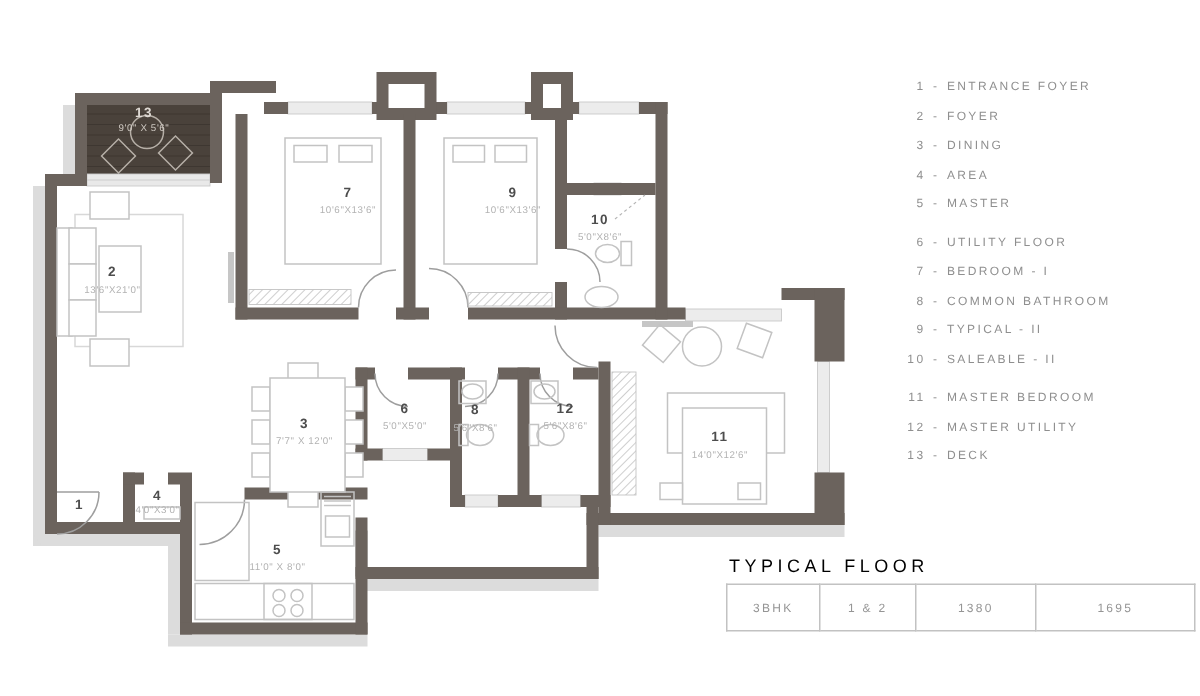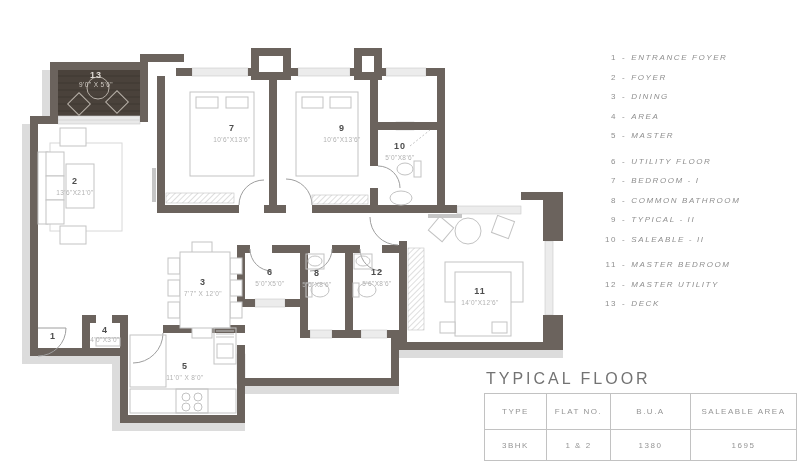--- a/index.html
+++ b/index.html
@@ -28,25 +28,25 @@
            fill:#b2b2b2;letter-spacing:0.4px;text-anchor:middle;}
   .decknum{fill:#ded9d3;}
   .deckdim{fill:#cfc9c2;}
 
   
   #legend{position:absolute;left:600px;top:48px;width:198px;color:#8f8f8f;}
   .lg-group{margin-bottom:6px;}
   .lg-item{display:flex;align-items:center;height:19.5px;font-size:8px;letter-spacing:1.6px;}
   .lg-num{width:17px;text-align:right;flex:none;}
   .lg-sep{margin:0 5px;flex:none;}
-  .lg-label{white-space:nowrap;font-style:italic;}
+  .lg-label{white-space:nowrap;}
 
   
   #floor-table{position:absolute;left:484px;top:370px;width:312px;color:#8f8f8f;}
-  #floor-table .title{font-size:16px;letter-spacing:3px;color:#737373;margin:0 0 5px 2px;}
+  #floor-table .title{font-size:12px;letter-spacing:3px;color:#000000;margin:0 0 5px 2px;}
   table.spec{border-collapse:collapse;width:100%;table-layout:fixed;}
   table.spec td{border:1px solid #c2c2c2;text-align:center;font-size:8px;
                 letter-spacing:1.5px;color:#959595;padding:0;}
   tr.hdr td{height:35px;vertical-align:middle;}
   tr.dat td{height:30px;vertical-align:middle;}
   col.c1{width:62px;} col.c2{width:64px;} col.c3{width:80px;} col.c4{width:106px;}
 </style>
 </head>
 <body>
 
@@ -364,26 +364,20 @@
   <div id="floor-table">
     <div class="title">TYPICAL FLOOR</div>
     <table class="spec">
       <colgroup>
           <col class="c1">
           <col class="c2">
           <col class="c3">
           <col class="c4">
         </colgroup>
       <tbody>
-          <tr class="hdr">
-        <td>TYPE</td>
-        <td>FLAT NO.</td>
-        <td>B.U.A</td>
-        <td>SALEABLE AREA</td>
-      </tr>
       <tr class="dat">
         <td>3BHK</td>
         <td>1 &amp; 2</td>
         <td>1380</td>
         <td>1695</td>
       </tr>
     </tbody>
       </table>
   </div>
 

